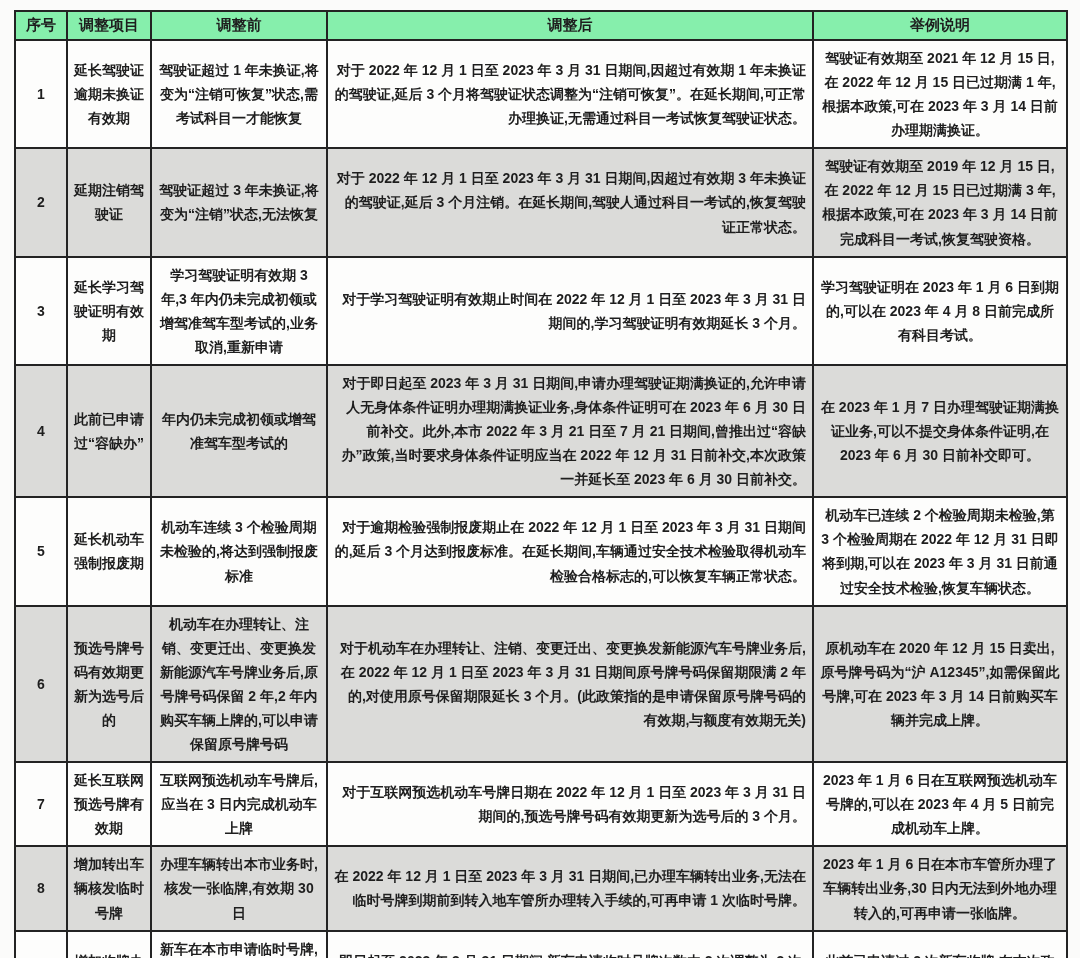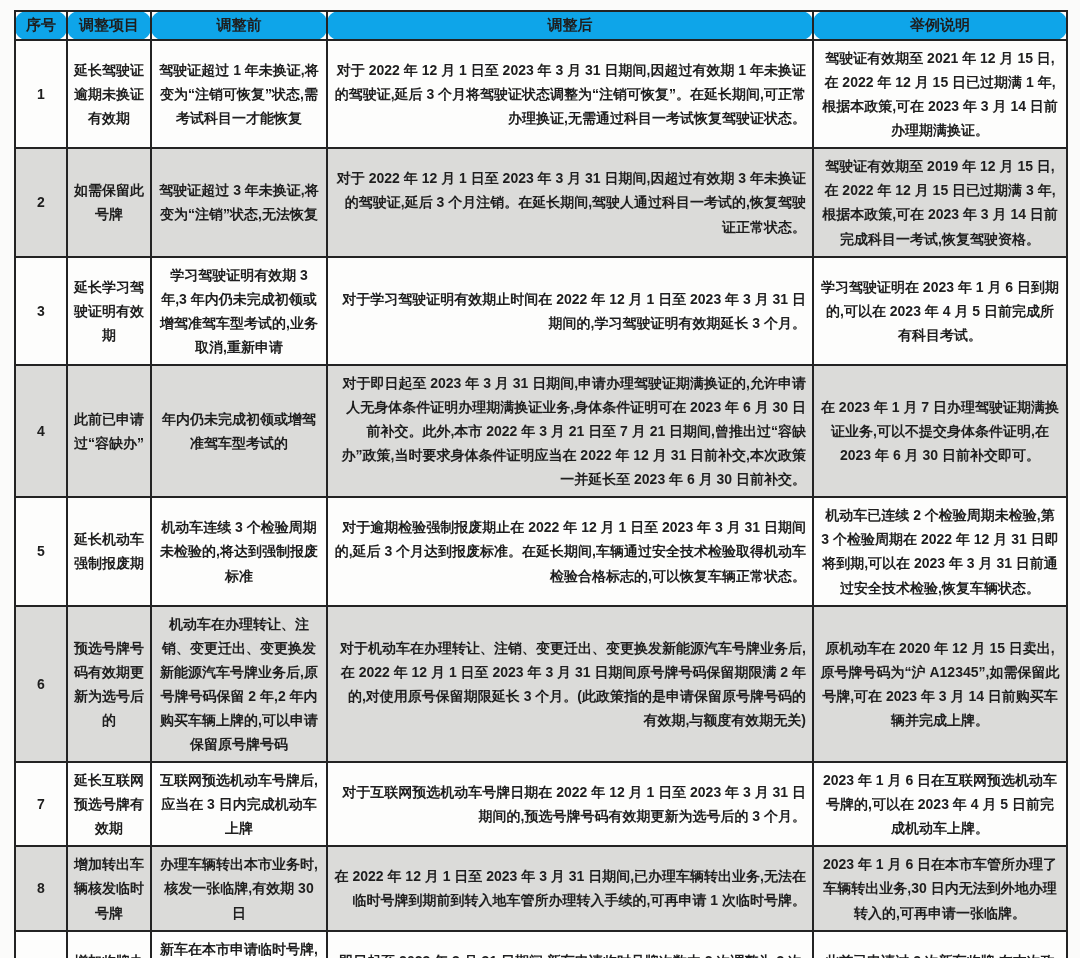--- a/index.html
+++ b/index.html
@@ -19,22 +19,21 @@
   table.policy th, table.policy td {
     border: 2px solid #232323;
     font-weight: 700;
     color: #1e1e1e;
     vertical-align: middle;
   }
   table.policy th {
     font-size: 15px;
     padding: 4px 2px;
     text-align: center;
-    background: #0ea5e9;
-    border-radius: 12px;
+    background: #86efac;
   }
   table.policy td {
     font-size: 14px;
     line-height: 1.72;
     padding: 5px 6px;
   }
   td.c-no    { text-align: center; font-size: 15px; }
   td.c-item  { text-align: center; padding: 5px 4px; }
   td.c-before{ text-align: center; padding: 5px 8px; }
   td.c-after { text-align: right;  padding: 6px 11px; }
@@ -70,31 +69,31 @@
     <tbody>
       <tr>
         <td class="c-no">1</td>
         <td class="c-item">延长驾驶证逾期未换证有效期</td>
         <td class="c-before">驾驶证超过 1 年未换证,将变为“注销可恢复”状态,需考试科目一才能恢复</td>
         <td class="c-after">对于 2022 年 12 月 1 日至 2023 年 3 月 31 日期间,因超过有效期 1 年未换证的驾驶证,延后 3 个月将驾驶证状态调整为“注销可恢复”。在延长期间,可正常办理换证,无需通过科目一考试恢复驾驶证状态。</td>
         <td class="c-ex">驾驶证有效期至 2021 年 12 月 15 日,在 2022 年 12 月 15 日已过期满 1 年,根据本政策,可在 2023 年 3 月 14 日前办理期满换证。</td>
       </tr>
       <tr class="alt">
         <td class="c-no">2</td>
-        <td class="c-item">如需保留此号牌</td>
+        <td class="c-item">延期注销驾驶证</td>
         <td class="c-before">驾驶证超过 3 年未换证,将变为“注销”状态,无法恢复</td>
         <td class="c-after">对于 2022 年 12 月 1 日至 2023 年 3 月 31 日期间,因超过有效期 3 年未换证的驾驶证,延后 3 个月注销。在延长期间,驾驶人通过科目一考试的,恢复驾驶证正常状态。</td>
         <td class="c-ex">驾驶证有效期至 2019 年 12 月 15 日,在 2022 年 12 月 15 日已过期满 3 年,根据本政策,可在 2023 年 3 月 14 日前完成科目一考试,恢复驾驶资格。</td>
       </tr>
       <tr>
         <td class="c-no">3</td>
         <td class="c-item">延长学习驾驶证明有效期</td>
         <td class="c-before">学习驾驶证明有效期 3 年,3 年内仍未完成初领或增驾准驾车型考试的,业务取消,重新申请</td>
         <td class="c-after">对于学习驾驶证明有效期止时间在 2022 年 12 月 1 日至 2023 年 3 月 31 日期间的,学习驾驶证明有效期延长 3 个月。</td>
-        <td class="c-ex">学习驾驶证明在 2023 年 1 月 6 日到期的,可以在 2023 年 4 月 5 日前完成所有科目考试。</td>
+        <td class="c-ex">学习驾驶证明在 2023 年 1 月 6 日到期的,可以在 2023 年 4 月 8 日前完成所有科目考试。</td>
       </tr>
       <tr class="alt">
         <td class="c-no">4</td>
         <td class="c-item">此前已申请过“容缺办”</td>
         <td class="c-before">年内仍未完成初领或增驾准驾车型考试的</td>
         <td class="c-after">对于即日起至 2023 年 3 月 31 日期间,申请办理驾驶证期满换证的,允许申请人无身体条件证明办理期满换证业务,身体条件证明可在 2023 年 6 月 30 日前补交。此外,本市 2022 年 3 月 21 日至 7 月 21 日期间,曾推出过“容缺办”政策,当时要求身体条件证明应当在 2022 年 12 月 31 日前补交,本次政策一并延长至 2023 年 6 月 30 日前补交。</td>
         <td class="c-ex">在 2023 年 1 月 7 日办理驾驶证期满换证业务,可以不提交身体条件证明,在 2023 年 6 月 30 日前补交即可。</td>
       </tr>
       <tr>
         <td class="c-no">5</td>

